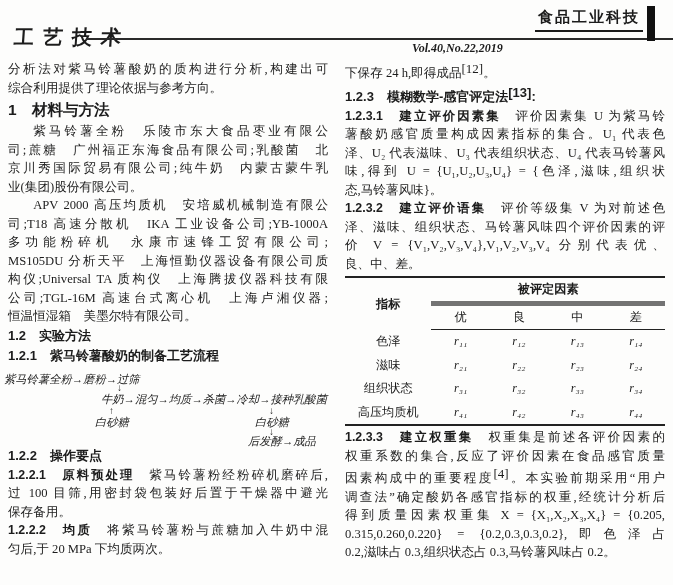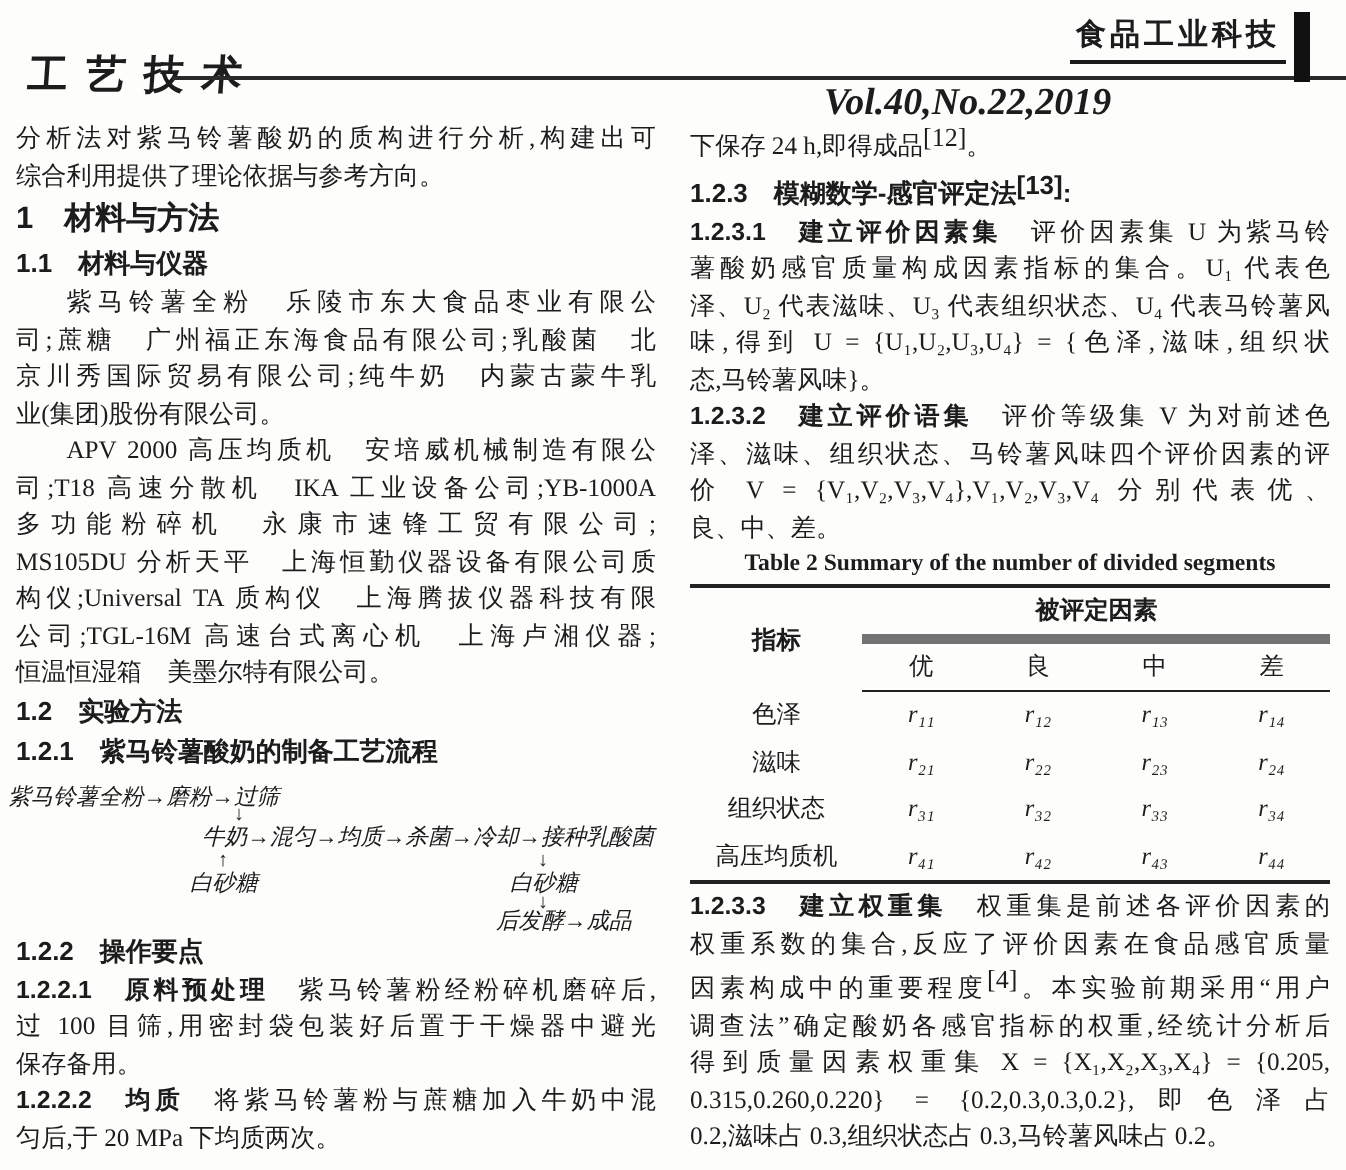--- a/index.html
+++ b/index.html
@@ -7,21 +7,21 @@
         font-family:"Liberation Serif","DejaVu Serif",serif;overflow:hidden;}
   
   .hdr{position:relative;height:56px;}
   .logo-left{position:absolute;left:14px;top:24px;font-family:"Liberation Sans","DejaVu Sans",sans-serif;
              font-weight:900;font-size:20px;letter-spacing:9px;transform:skewX(-4deg);}
   .hdr-rule{position:absolute;left:86px;right:0;top:38px;border-top:2px solid #2a2a2a;}
   .logo-right{position:absolute;right:30px;top:8px;font-weight:900;font-size:15px;
               letter-spacing:2px;border-bottom:2px solid #1a1a1a;padding:0 3px 3px 3px;
               font-family:"Liberation Serif",serif;}
   .logo-bar{position:absolute;right:18px;top:6px;width:8px;height:35px;background:#111;}
-  .vol{position:absolute;left:412px;top:41px;font-style:italic;font-weight:bold;font-size:19px;}
+  .vol{position:absolute;left:412px;top:41px;font-style:italic;font-weight:bold;font-size:12px;}
   
   .cols{display:flex;gap:17px;padding:4px 8px 0 8px;}
   .col{width:321px;font-size:12.6px;line-height:18.5px;}
   .line{text-align:justify;text-align-last:justify;text-justify:inter-character;}
   .line.last{text-align-last:left;}
   .indent{text-indent:2em;}
   .rh{font-weight:bold;font-family:"Liberation Sans","DejaVu Sans",sans-serif;font-size:12.4px;}
   .h-big{font-family:"Liberation Sans","DejaVu Sans",sans-serif;font-weight:bold;font-size:15.5px;
          line-height:23px;margin:1px 0;}
   .h-mid{font-family:"Liberation Sans","DejaVu Sans",sans-serif;font-weight:bold;font-size:13px;
@@ -67,21 +67,20 @@
     <div class="vol">Vol.40,No.22,2019</div>
   </div>
 
   <div class="cols">
 
     <div class="col">
       <div class="line">分析法对紫马铃薯酸奶的质构进行分析,构建出可</div>
       <div class="line last">综合利用提供了理论依据与参考方向。</div>
 
       <div class="h-big">1　材料与方法</div>
-      <div class="h-mid">1.1　材料与仪器</div>
 
       <div class="line indent">紫马铃薯全粉　乐陵市东大食品枣业有限公</div>
       <div class="line">司;蔗糖　广州福正东海食品有限公司;乳酸菌　北</div>
       <div class="line">京川秀国际贸易有限公司;纯牛奶　内蒙古蒙牛乳</div>
       <div class="line last">业(集团)股份有限公司。</div>
 
       <div class="line indent">APV 2000 高压均质机　安培威机械制造有限公</div>
       <div class="line">司;T18 高速分散机　IKA 工业设备公司;YB-1000A</div>
       <div class="line">多功能粉碎机　永康市速锋工贸有限公司;</div>
       <div class="line">MS105DU 分析天平　上海恒勤仪器设备有限公司质</div>
@@ -123,21 +122,20 @@
       <div class="line">薯酸奶感官质量构成因素指标的集合。U₁ 代表色</div>
       <div class="line">泽、U₂ 代表滋味、U₃ 代表组织状态、U₄ 代表马铃薯风</div>
       <div class="line">味,得到 U = {U₁,U₂,U₃,U₄} = {色泽,滋味,组织状</div>
       <div class="line last">态,马铃薯风味}。</div>
 
       <div class="line"><span class="rh">1.2.3.2　建立评价语集</span><span>　评价等级集 V 为对前述色</span></div>
       <div class="line">泽、滋味、组织状态、马铃薯风味四个评价因素的评</div>
       <div class="line">价 V = {V₁,V₂,V₃,V₄},V₁,V₂,V₃,V₄ 分别代表优、</div>
       <div class="line last">良、中、差。</div>
 
-      <div class="cap-en">Table 2  Summary of the number of divided segments</div>
 
       <table class="tbl">
         <tbody>
             <tr>
           <th class="corner" rowspan="2">指标</th>
           <th class="grp" colspan="4">被评定因素</th>
         </tr>
         <tr class="subhead">
           <th>优</th>
           <th>良</th>

